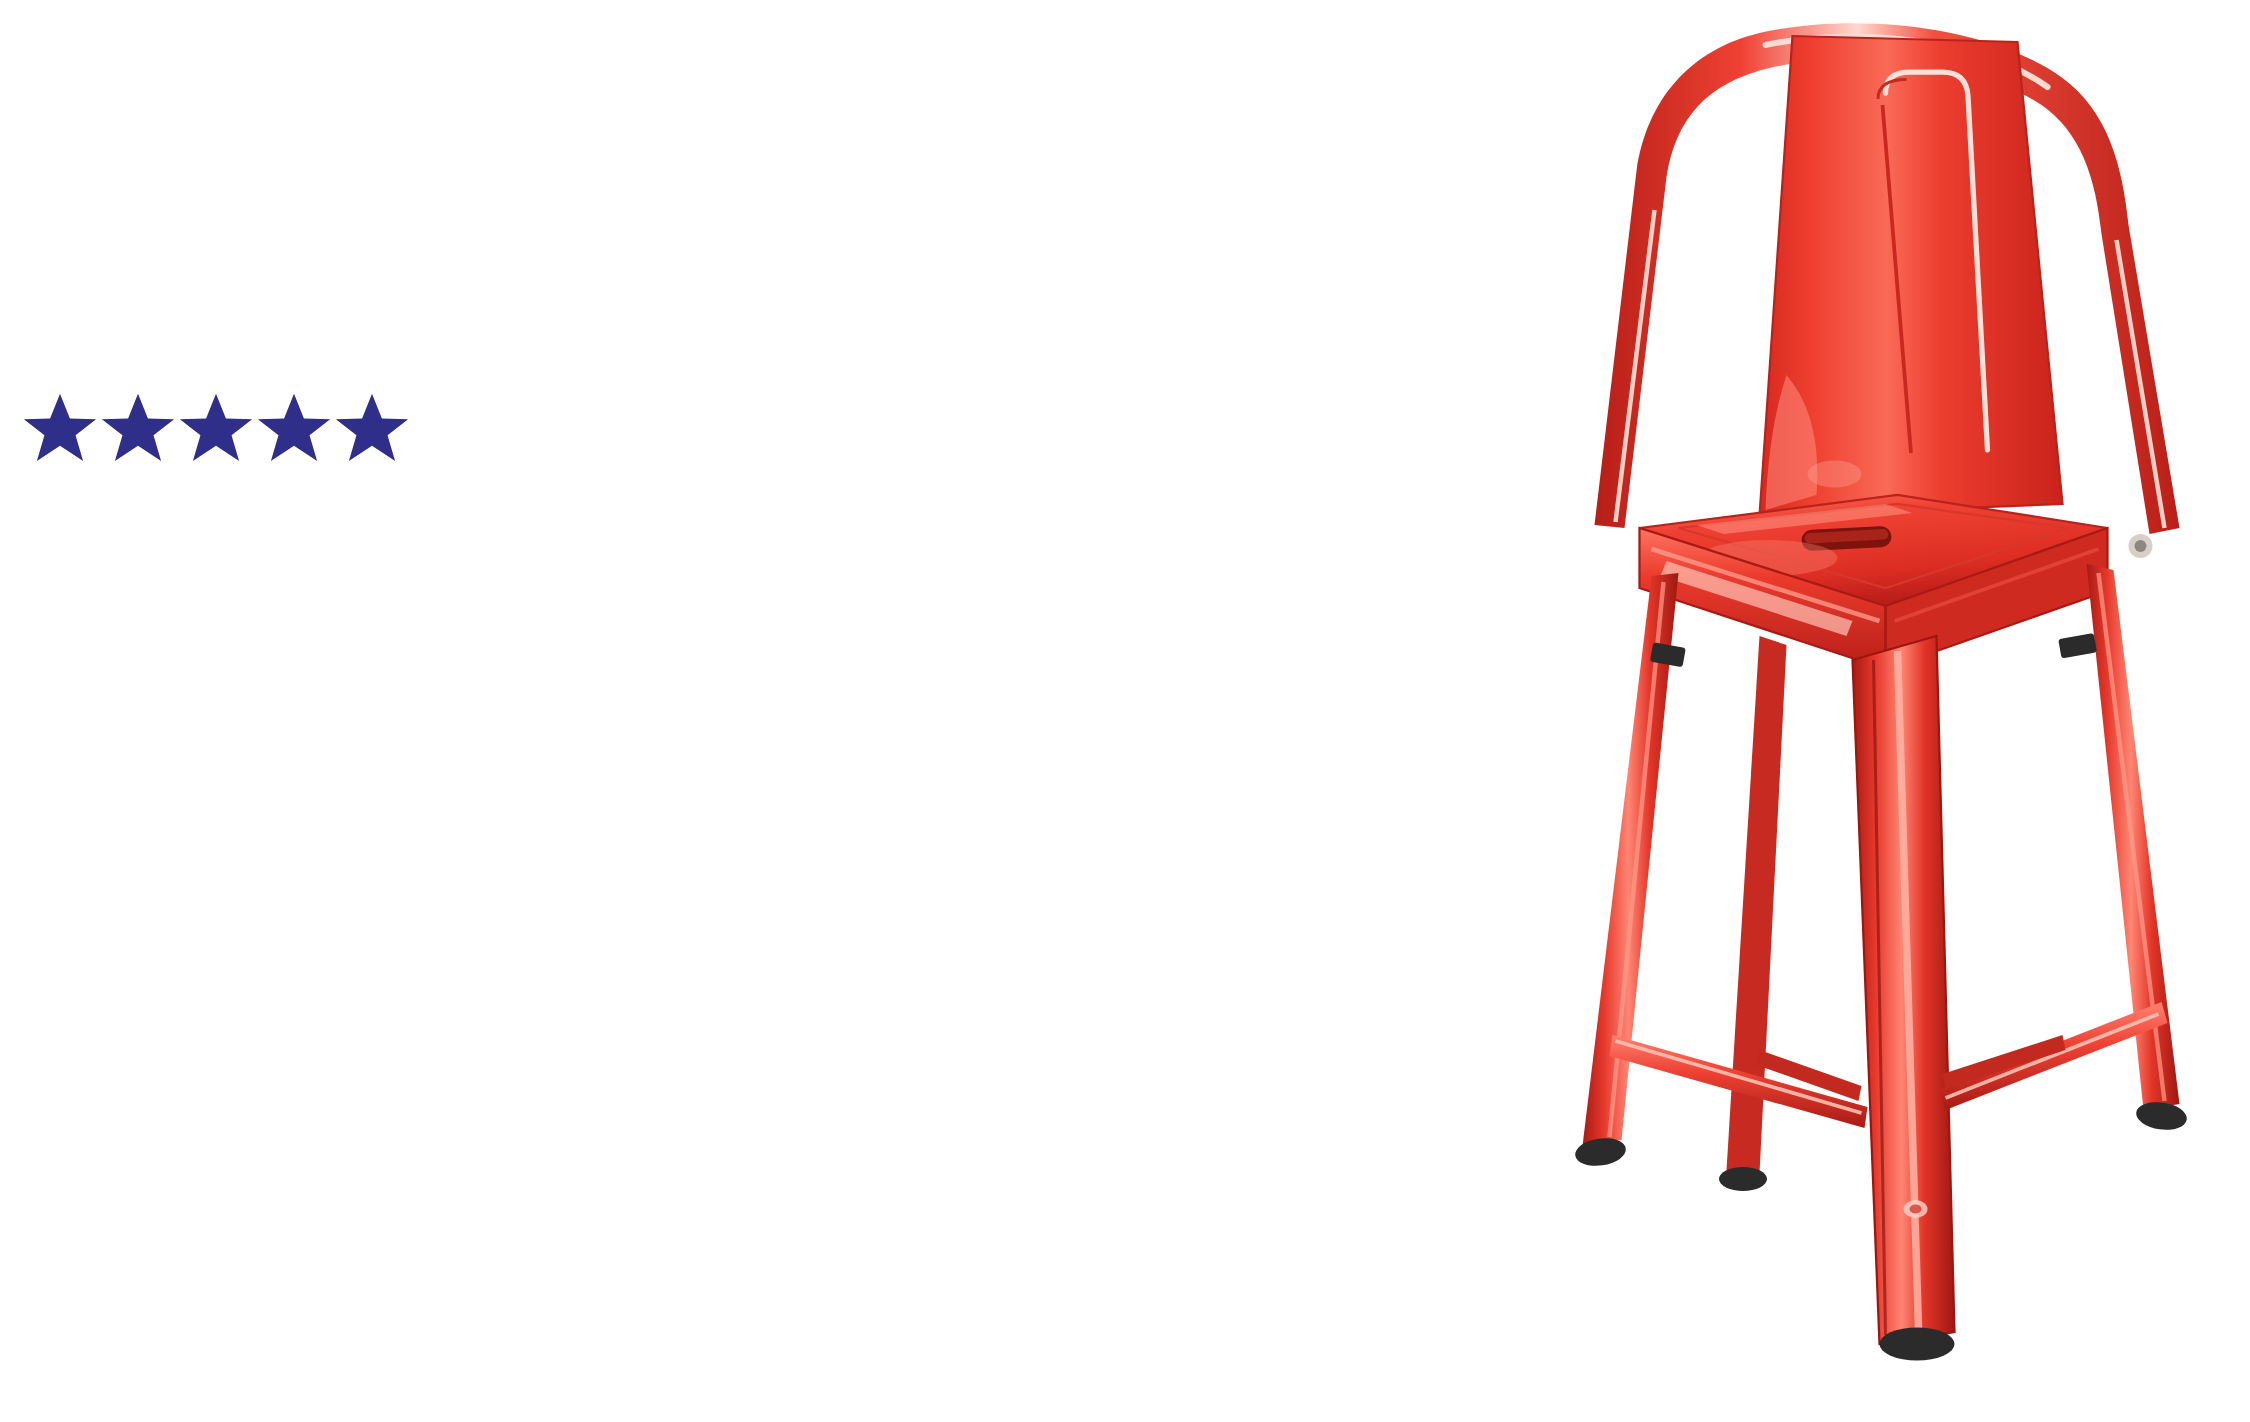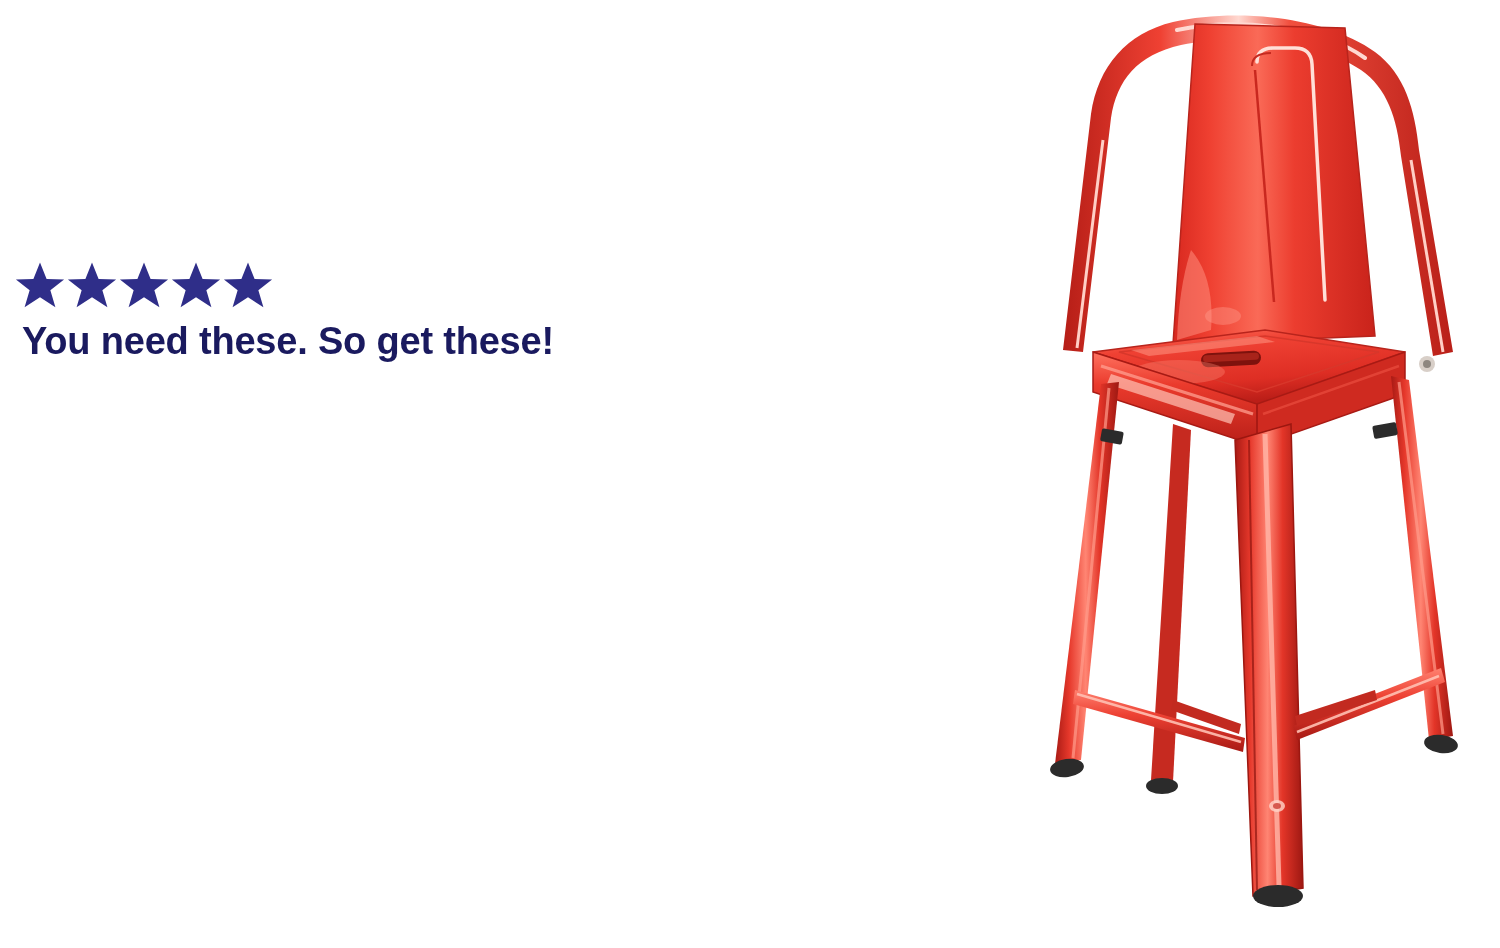--- a/index.html
+++ b/index.html
@@ -90,21 +90,20 @@
         <polygon points="50,8 61.8,37.5 93,38.5 68.5,57.5 77.5,88 50,70 22.5,88 31.5,57.5 7,38.5 38.2,37.5" fill="#2f2e89"></polygon>
       </svg>
       <svg viewBox="0 0 100 100" aria-hidden="true">
         <polygon points="50,8 61.8,37.5 93,38.5 68.5,57.5 77.5,88 50,70 22.5,88 31.5,57.5 7,38.5 38.2,37.5" fill="#2f2e89"></polygon>
       </svg>
       <svg viewBox="0 0 100 100" aria-hidden="true">
         <polygon points="50,8 61.8,37.5 93,38.5 68.5,57.5 77.5,88 50,70 22.5,88 31.5,57.5 7,38.5 38.2,37.5" fill="#2f2e89"></polygon>
       </svg>
     </div>
 
-    <h2 class="review-headline">You need these. So get these!</h2>
 
   </div>
 
   <div class="product-photo">
     <svg viewBox="0 0 595 948" preserveAspectRatio="xMidYMid meet" aria-hidden="true">
       <defs>
         <linearGradient id="gRedPanel" x1="0" y1="0" x2="1" y2="0">
           <stop offset="0%" stop-color="#d8281f"></stop>
           <stop offset="18%" stop-color="#ef4031"></stop>
           <stop offset="42%" stop-color="#fa6a57"></stop>

